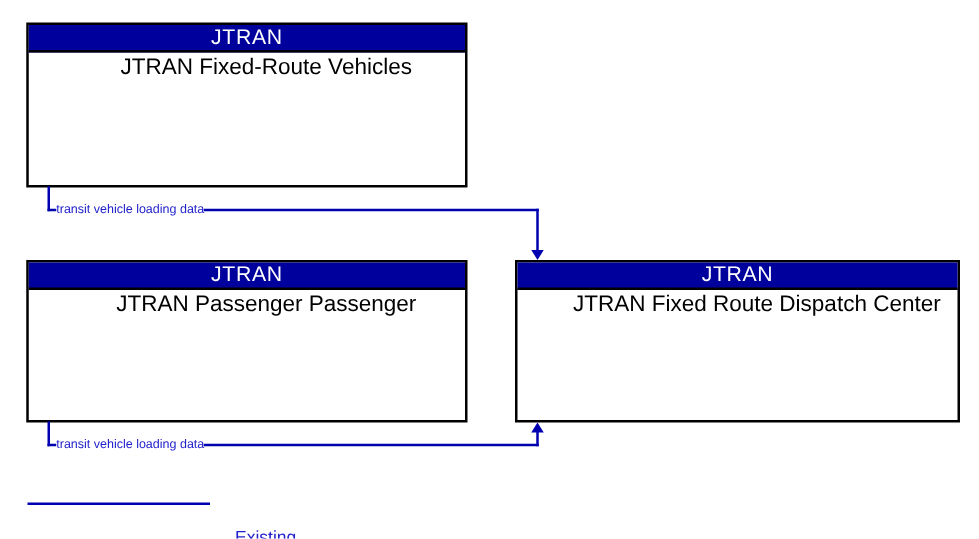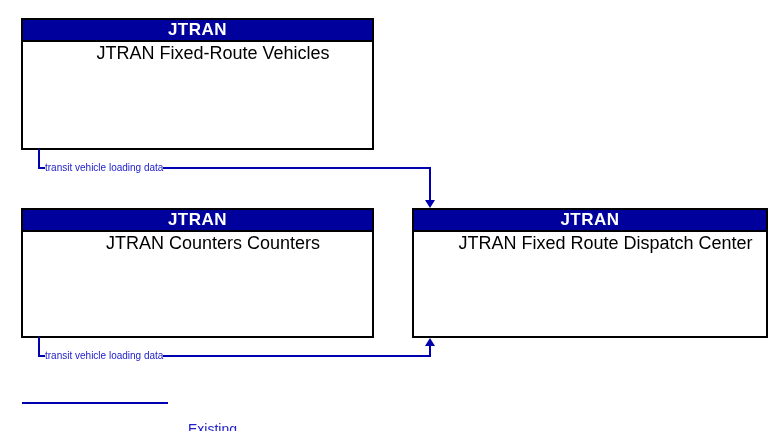--- a/index.html
+++ b/index.html
@@ -17,21 +17,21 @@
     border: 2px solid #000000;
     background: #ffffff;
   }
   .box-header {
     height: 20px;
     line-height: 20px;
     background: #00009C;
     border-bottom: 2px solid #000000;
     color: #ffffff;
     font-size: 17px;
-    font-weight: bold;
+    font-weight: normal;
     text-align: center;
     letter-spacing: 0.5px;
   }
   .box-title {
     color: #000000;
     font-size: 18px;
     text-align: center;
     padding-top: 1px;
     white-space: nowrap;
     padding-left: 31px;
@@ -87,21 +87,21 @@
 
 <div class="canvas">
 
   <div class="entity-box" id="box-vehicles">
     <div class="box-header">JTRAN</div>
     <div class="box-title">JTRAN Fixed-Route Vehicles</div>
   </div>
 
   <div class="entity-box" id="box-counters">
     <div class="box-header">JTRAN</div>
-    <div class="box-title">JTRAN Counters Counters</div>
+    <div class="box-title">JTRAN Passenger Passenger</div>
   </div>
 
   <div class="entity-box" id="box-dispatch">
     <div class="box-header">JTRAN</div>
     <div class="box-title">JTRAN Fixed Route Dispatch Center</div>
   </div>
 
   <div class="line" id="flow1-stub"></div>
   <div class="line" id="flow1-hline"></div>
   <div class="line" id="flow1-vline"></div>

